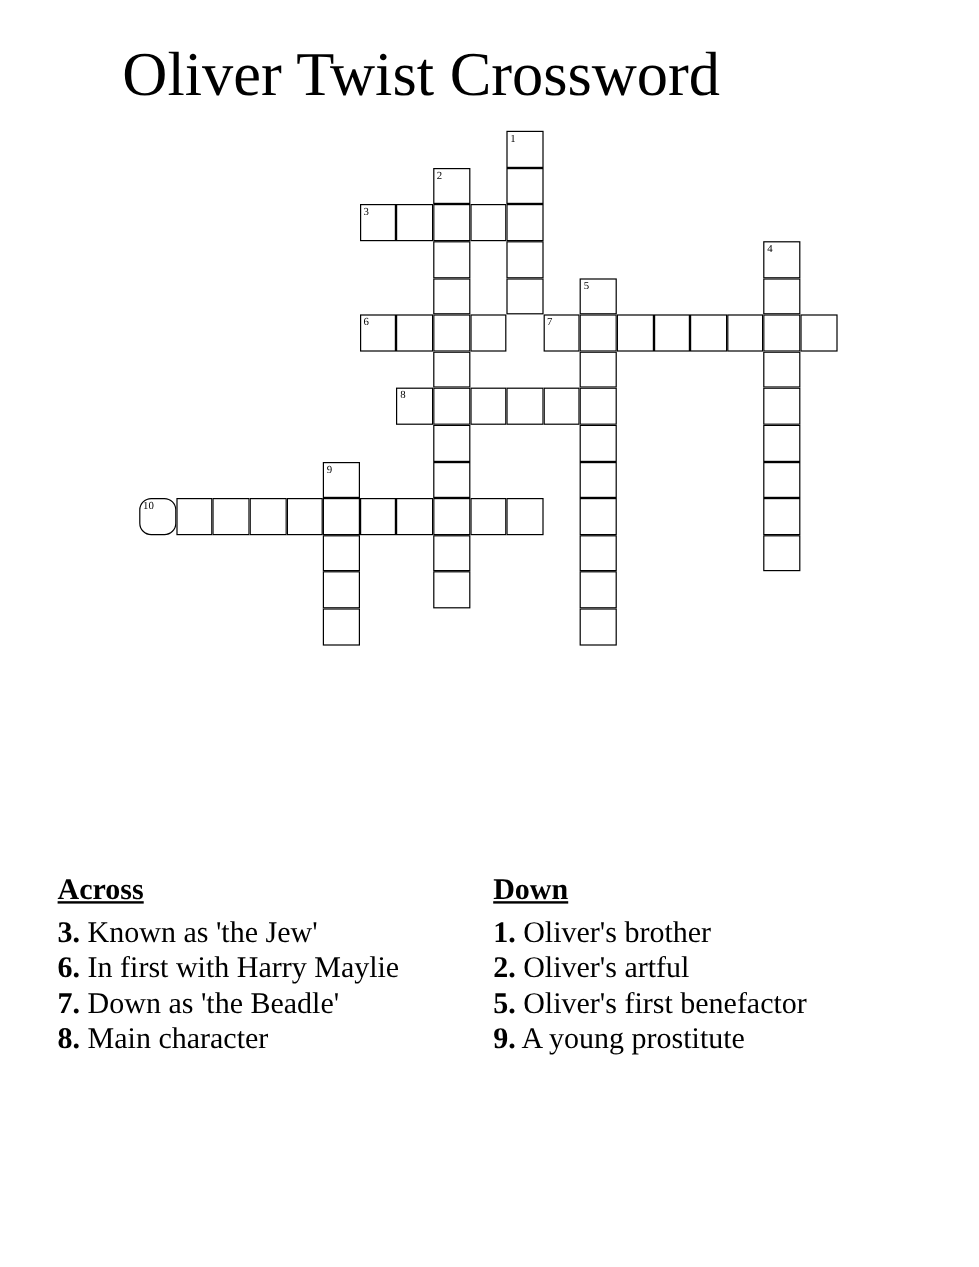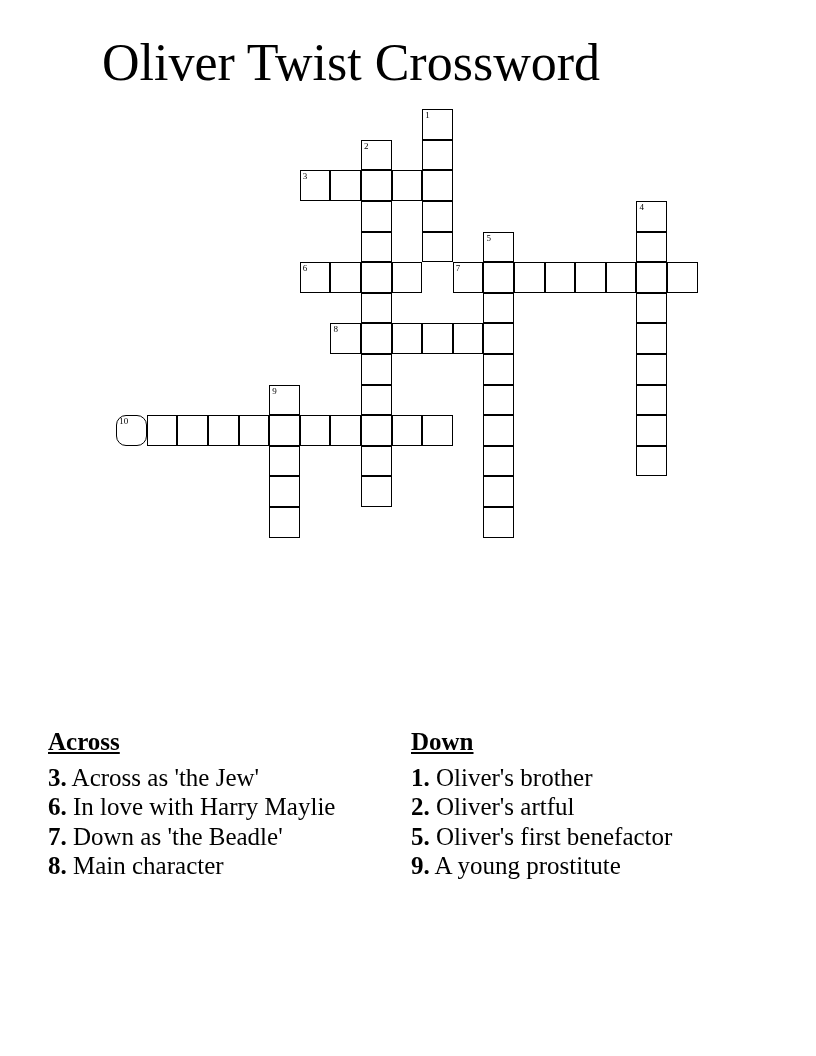--- a/index.html
+++ b/index.html
@@ -106,22 +106,22 @@
     <div class="cell" style="left: 91.8px; top: 306px;"></div>
     <div class="cell" style="left: 122.4px; top: 306px;"></div>
     <div class="cell" style="left: 183.6px; top: 306px;"></div>
     <div class="cell" style="left: 214.2px; top: 306px;"></div>
     <div class="cell" style="left: 275.4px; top: 306px;"></div>
     <div class="cell" style="left: 306px; top: 306px;"></div>
   </div>
 
 <div class="clues across">
   <div class="heading">Across</div>
-  <div class="clue"><b>3.</b><span> Across as 'the Jew'</span></div>
-  <div class="clue"><b>6.</b><span> In love with Harry Maylie</span></div>
+  <div class="clue"><b>3.</b><span> Known as 'the Jew'</span></div>
+  <div class="clue"><b>6.</b><span> In first with Harry Maylie</span></div>
   <div class="clue"><b>7.</b><span> Down as 'the Beadle'</span></div>
   <div class="clue"><b>8.</b><span> Main character</span></div>
 </div>
 
 <div class="clues down">
   <div class="heading">Down</div>
   <div class="clue"><b>1.</b><span> Oliver's brother</span></div>
   <div class="clue"><b>2.</b><span> Oliver's artful</span></div>
   <div class="clue"><b>5.</b><span> Oliver's first benefactor</span></div>
   <div class="clue"><b>9.</b><span> A young prostitute</span></div>

